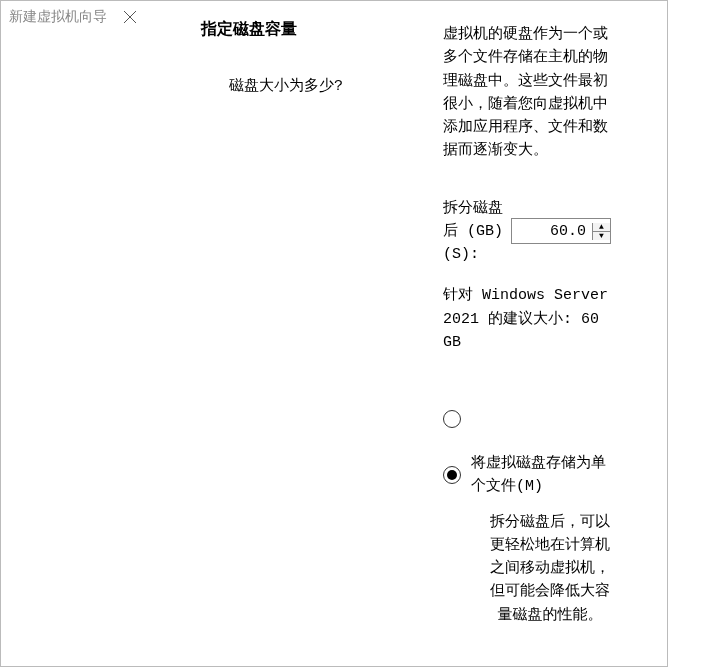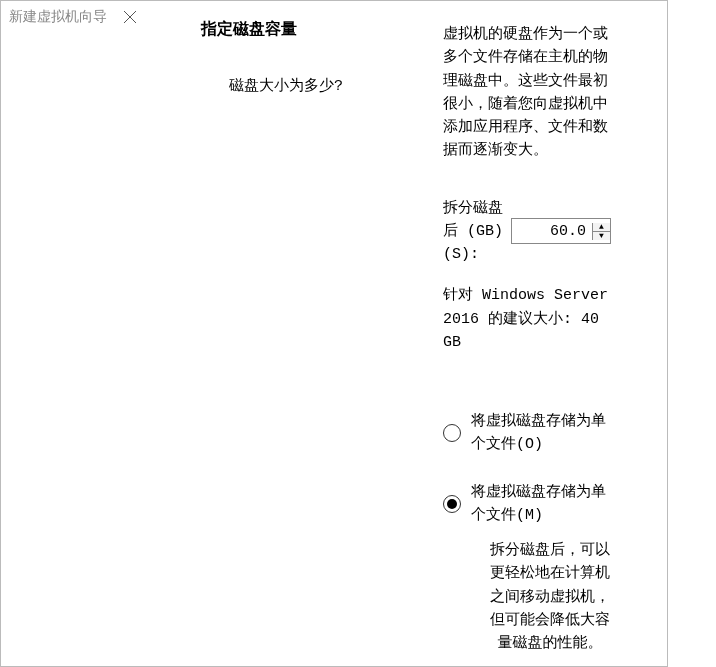--- a/index.html
+++ b/index.html
@@ -190,25 +190,24 @@
       <label class="field-label">拆分磁盘后 (GB)(S):</label>
       <div class="spinner">
         <input type="text" value="60.0" style="">
         <div class="btns">
           <div>▲</div>
           <div>▼</div>
         </div>
       </div>
     </div>
 
-    <div class="suggest">针对 Windows Server 2016 的建议大小: 40 GB</div>
+    <div class="suggest">针对 Windows Server 2021 的建议大小: 60 GB</div>
 
     <div class="radio-option">
       <span class="circle"></span>
-      <span>将虚拟磁盘存储为单个文件(O)</span>
     </div>
 
     <div class="radio-option">
       <span class="circle selected"></span>
       <span>将虚拟磁盘存储为单个文件(M)</span>
     </div>
     <div class="radio-help">拆分磁盘后，可以更轻松地在计算机之间移动虚拟机，但可能会降低大容量磁盘的性能。</div>
   </div>
 
 </div>

